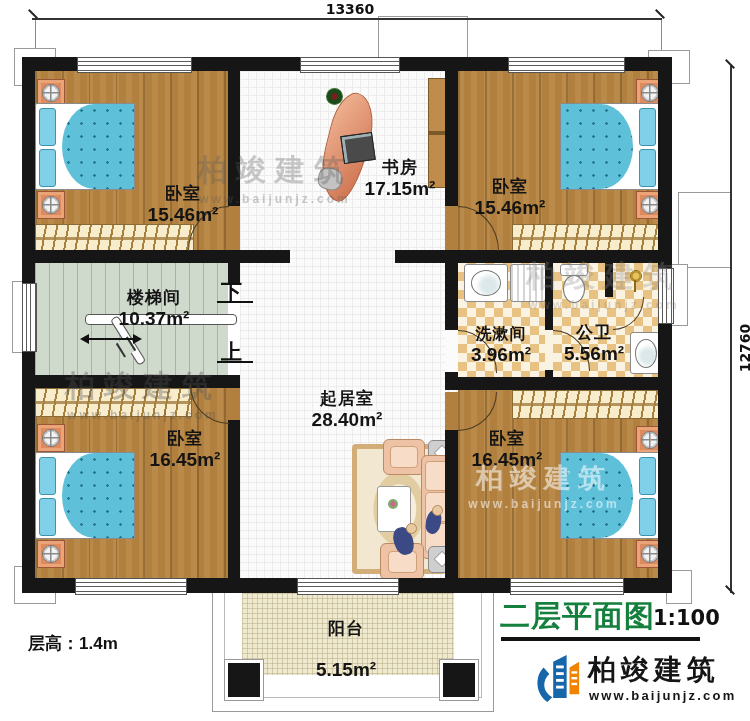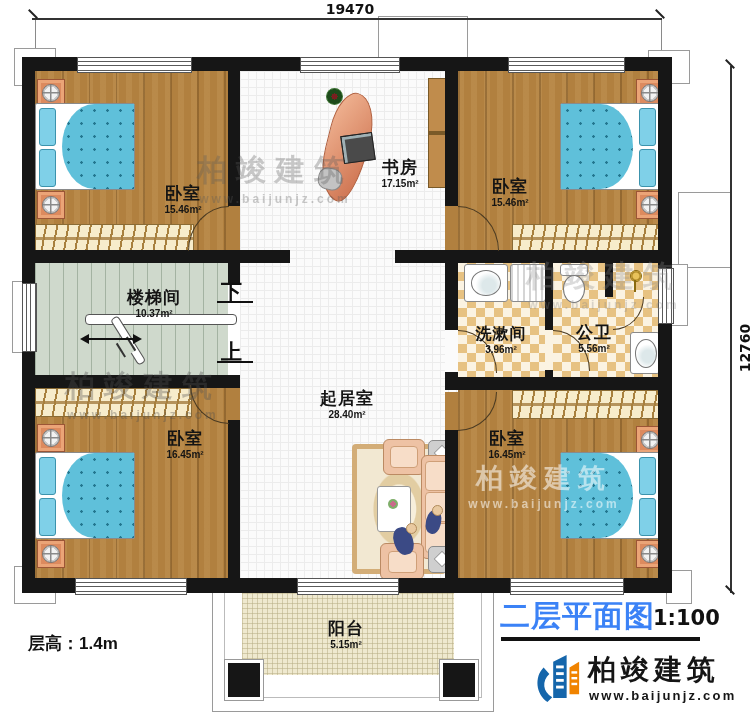--- a/index.html
+++ b/index.html
@@ -57,34 +57,34 @@
   .sofa{position:absolute;z-index:2;background:#eec2a4;border:1px solid #bb8a63;border-radius:6px;}
   .cush{position:absolute;background:#f7ddc8;border:1px solid #cf9f78;border-radius:4px;}
   .stab{position:absolute;z-index:2;background:#cfcfcf;border:1px solid #8a8a8a;border-radius:5px;}
   .stab .dia{position:absolute;left:7px;top:6px;width:10px;height:10px;background:#fff;border:1px solid #999;transform:rotate(45deg);}
   .person{position:absolute;z-index:2;background:#3b4a85;border-radius:45%;}
   .head{position:absolute;z-index:2;width:9px;height:9px;border-radius:50%;background:#e9c9a0;border:1px solid #b08a5a;}
   
   .rl{position:absolute;z-index:5;display:flex;flex-direction:column;align-items:center;color:#141414;
       font-weight:bold;line-height:1.18;white-space:nowrap;transform:translateX(-50%);}
   .rl .nm{font-size:17px;letter-spacing:1px;}
-  .rl .ar{font-size:10px;}
+  .rl .ar{font-size:19px;}
   .sl{position:absolute;z-index:5;font-size:21px;font-weight:bold;color:#111;}
   .dimline{position:absolute;background:#333;z-index:4;}
   .tick{position:absolute;width:12px;height:2px;background:#222;transform:rotate(45deg);z-index:4;}
   .ext{position:absolute;background:#8a8a8a;z-index:4;}
   .dimtext{position:absolute;z-index:5;font-family:"DejaVu Sans",sans-serif;font-weight:bold;font-size:14px;color:#111;}
   .note{position:absolute;z-index:5;font-weight:bold;font-size:17px;color:#111;white-space:nowrap;}
   .wm{position:absolute;z-index:6;display:flex;flex-direction:column;align-items:center;gap:1px;
       font-weight:bold;pointer-events:none;white-space:nowrap;}
   .wm .t{font-size:30px;letter-spacing:9px;}
   .wm .w{font-size:12px;letter-spacing:3px;}
   
   #title-text{position:absolute;left:500px;top:596px;z-index:5;font-family:"DejaVu Serif",serif;
-      font-weight:bold;font-size:30px;letter-spacing:1px;color:#3b82f6;}
+      font-weight:bold;font-size:30px;letter-spacing:1px;color:#15803d;}
   #scale-text{position:absolute;left:653px;top:606px;z-index:5;font-family:"DejaVu Sans",sans-serif;
       font-weight:bold;font-size:21px;color:#111;}
   #title-rule{position:absolute;left:501px;top:637px;width:199px;height:3.5px;background:#111;z-index:5;}
   #logo{position:absolute;left:534px;top:648px;z-index:5;}
   #company{position:absolute;left:588px;top:651px;z-index:5;font-weight:bold;font-size:28px;letter-spacing:5px;color:#151515;}
   #website{position:absolute;left:589px;top:688px;z-index:5;font-weight:bold;font-size:13px;letter-spacing:2.2px;color:#151515;}
   .stair-rail{position:absolute;z-index:2;background:#fff;border:1.5px solid #555;border-radius:4px;}
 </style>
 </head>
 <body>
@@ -293,36 +293,36 @@
     <span class="ar">5.56m²</span>
   </div>
   <div class="rl" style="left:185px;top:429px;">
     <span class="nm">卧室</span>
     <span class="ar">16.45m²</span>
   </div>
   <div class="rl" style="left:507px;top:429px;">
     <span class="nm">卧室</span>
     <span class="ar">16.45m²</span>
   </div>
-  <div class="rl" style="left:346px;top:619px;">
+  <div class="rl" style="left:346px;top:619px;gap:20px;">
     <span class="nm">阳台</span>
     <span class="ar">5.15m²</span>
   </div>
 
   <div class="sl" style="left:221px;top:278px;">下</div>
   <div class="fur" style="left:217px;top:301px;width:36px;height:2px;background:#111;z-index:5;"></div>
   <div class="sl" style="left:221px;top:338px;">上</div>
   <div class="fur" style="left:217px;top:361px;width:36px;height:2px;background:#111;z-index:5;"></div>
 
   <div class="dimline" style="left:32px;top:18px;width:630px;height:1.5px;"></div>
   <div class="tick" style="left:27px;top:13px;"></div>
   <div class="tick" style="left:654px;top:13px;"></div>
   <div class="ext" style="left:35px;top:20px;width:1px;height:28px;"></div>
   <div class="ext" style="left:661px;top:20px;width:1px;height:30px;"></div>
-  <div class="dimtext" style="left:300px;top:1px;width:100px;text-align:center;">19470</div>
+  <div class="dimtext" style="left:300px;top:1px;width:100px;text-align:center;">13360</div>
   <div class="dimline" style="left:730px;top:66px;width:1.5px;height:527px;"></div>
   <div class="tick" style="left:724px;top:63px;"></div>
   <div class="tick" style="left:724px;top:589px;"></div>
   <div class="dimtext" style="left:695px;top:340px;width:100px;text-align:center;transform:rotate(-90deg);transform-origin:center;">12760</div>
 
   <div class="note" style="left:28px;top:632px;">
     <span>层高：</span><span>1.4m</span>
   </div>
 
   <div id="title-text">二层平面图</div>

